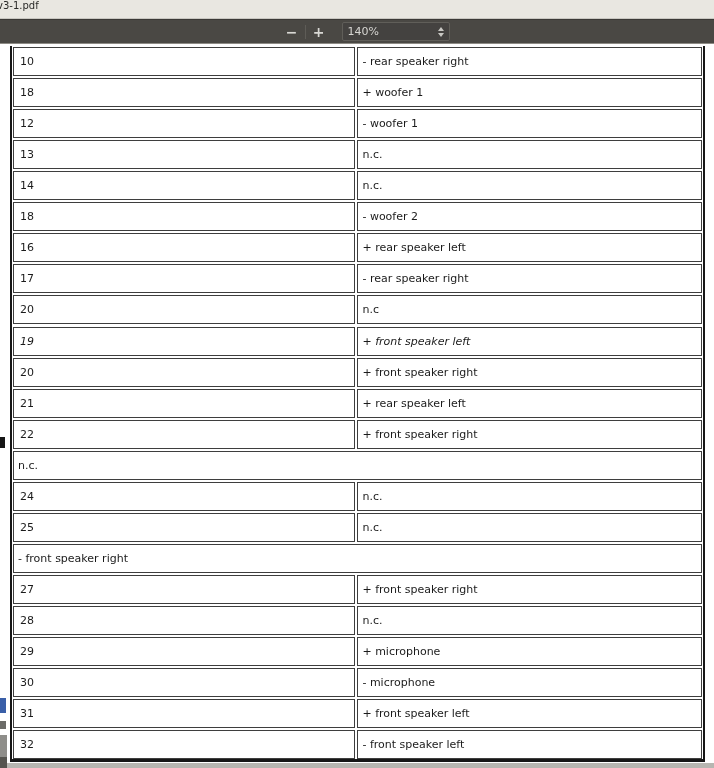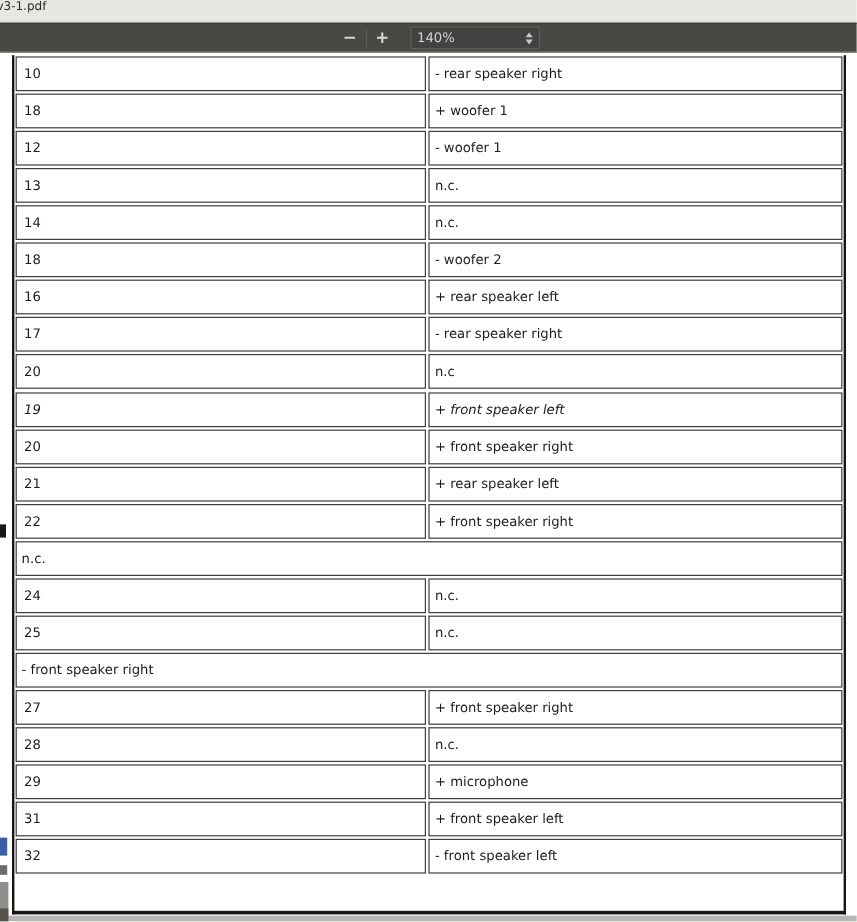--- a/index.html
+++ b/index.html
@@ -202,20 +202,24 @@
       </div>
       <div class="t-row">
         <div class="t-cell pin">28</div>
         <div class="t-cell fn">n.c.</div>
       </div>
       <div class="t-row">
         <div class="t-cell pin">29</div>
         <div class="t-cell fn">+ microphone</div>
       </div>
       <div class="t-row">
+        <div class="t-cell pin">30</div>
+        <div class="t-cell fn">- microphone</div>
+      </div>
+      <div class="t-row">
         <div class="t-cell pin">31</div>
         <div class="t-cell fn">+ front speaker left</div>
       </div>
       <div class="t-row">
         <div class="t-cell pin">32</div>
         <div class="t-cell fn">- front speaker left</div>
       </div>
     </div>
 </div>
 

